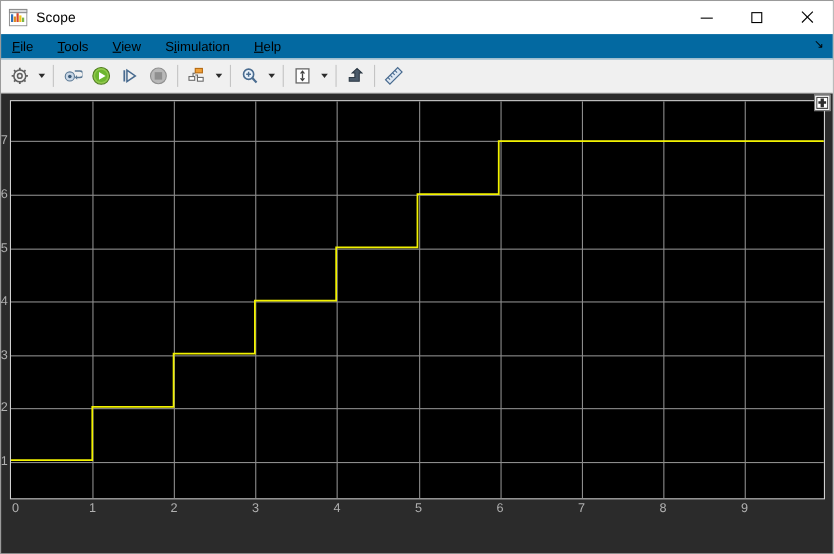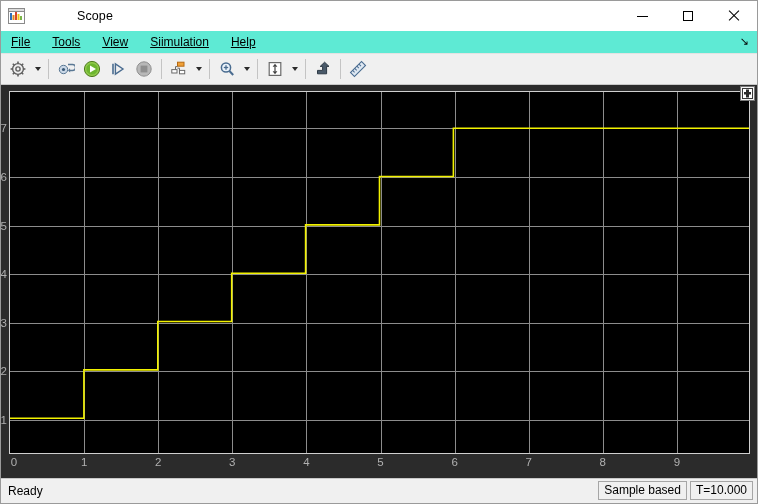--- a/index.html
+++ b/index.html
@@ -26,21 +26,20 @@
   }
 
   
   .titlebar {
     height: 30px;
     background: #ffffff;
     display: flex;
     align-items: center;
     flex: 0 0 auto;
     position: relative;
-    gap: 44px;
   }
   .app-icon {
     width: 17px;
     height: 16px;
     margin-left: 7px;
     margin-right: 8px;
     position: relative;
     flex: 0 0 auto;
   }
   .title-text {
@@ -91,27 +90,26 @@
     width: 14px;
     height: 1px;
     background: #000;
   }
   .win-btn .glyph-close::before { transform: rotate(45deg); }
   .win-btn .glyph-close::after  { transform: rotate(-45deg); }
 
   
   .menubar {
     height: 22px;
-    background: #5eead4;
+    background: #0369a1;
     display: flex;
     align-items: center;
     flex: 0 0 auto;
     position: relative;
     border-bottom: 1px solid #e3e3e3;
-    text-decoration: underline;
   }
   .menu-item {
     font-size: 12px;
     color: #000;
     padding: 2px 10px 2px 10px;
     margin-right: 2px;
     white-space: nowrap;
   }
   .menu-item .mn {
     text-decoration: underline;
@@ -483,21 +481,14 @@
       </div>
 
     <div class="axes-pin">
       <svg width="11" height="11" viewBox="0 0 11 11">
         <rect x="0.5" y="0.5" width="10" height="10" fill="#ffffff" stroke="#3a3a3a" stroke-width="1"></rect>
         <path d="M4 1.6 L7 1.6 L7 4 L9 4 L9 6.4 L7 6.4 L7 9.4 L4 9.4 L4 6.4 L2 6.4 L2 4 L4 4 Z" fill="#2b2b2b"></path>
       </svg>
     </div>
   </div>
 
-  <div class="statusbar">
-    <div class="status-text">Ready</div>
-    <div class="status-right">
-      <div class="status-cell">Sample based</div>
-      <div class="status-cell">T=10.000</div>
-    </div>
-  </div>
 
 </div>
 
 </body></html>

